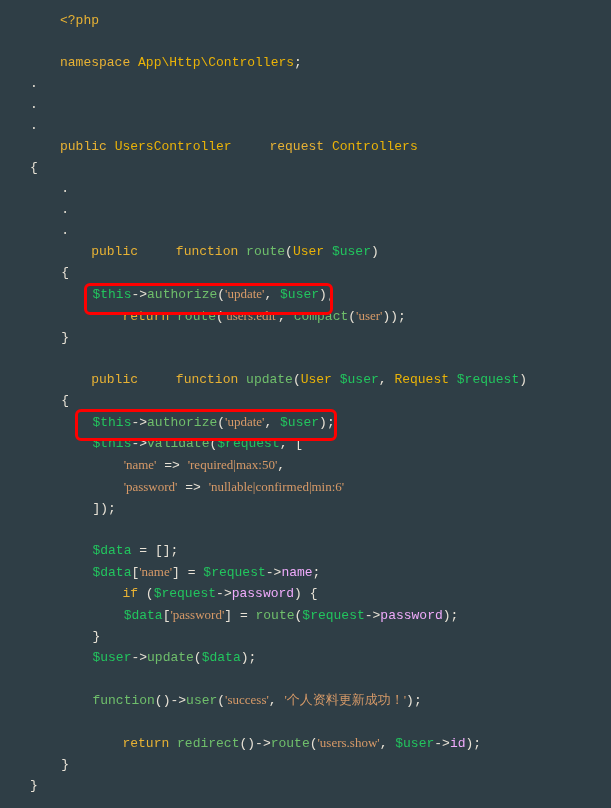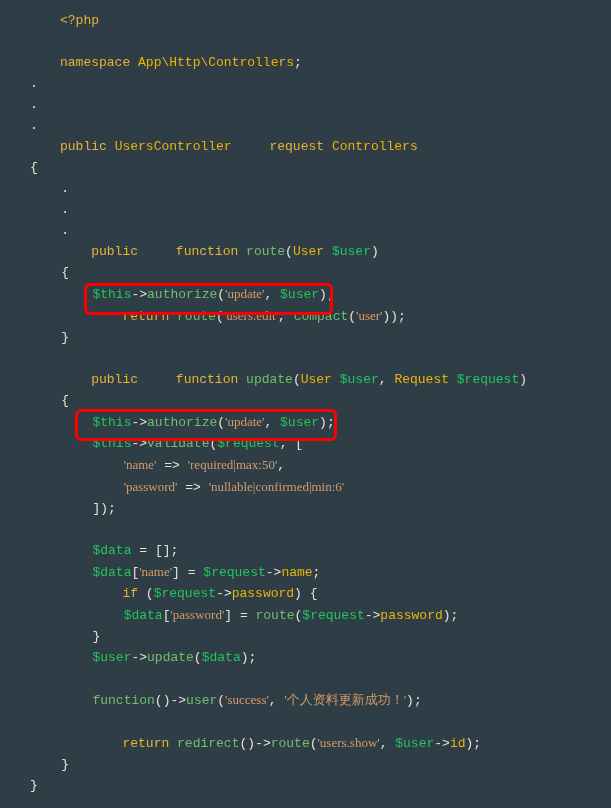--- a/index.html
+++ b/index.html
@@ -17,21 +17,21 @@
     font-size: 13px;
     line-height: 21px;
     color: #e8e2d6;
     white-space: pre;
     position: relative;
   }
   .kw   { color: #e8b234; margin-left: 30px; }   
   .fn   { color: #6fbf6b; }   
   .str  { color: #d79a68; font-family: Liberation Serif, serif; }   
   .var  { color: #22c55e; margin-top: 36px; }   
-  .prop { color: #eab308; }   
+  .prop { color: #f0abfc; }   
   .pun  { color: #e8e2d6; }   
   .cls  { color: #eab308; }   
 
   .hl-box {
     position: absolute;
     border: 3px solid #ff0000;
     border-radius: 6px;
     pointer-events: none;
   }
   #hl1 { left: 84px;  top: 283px; width: 243px; height: 26px; }

